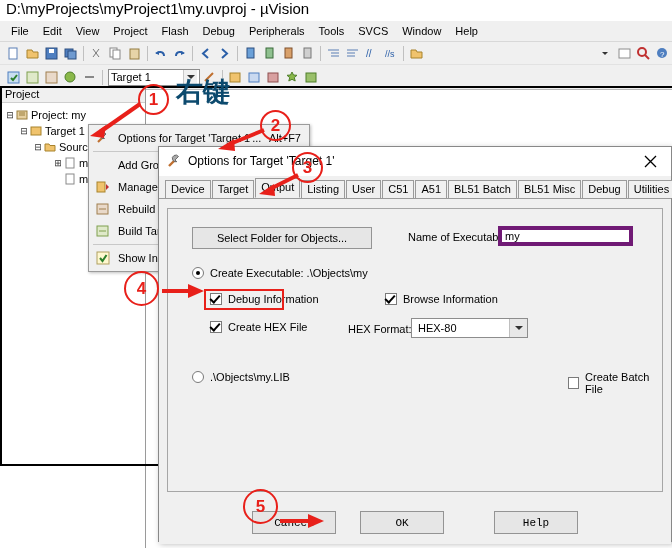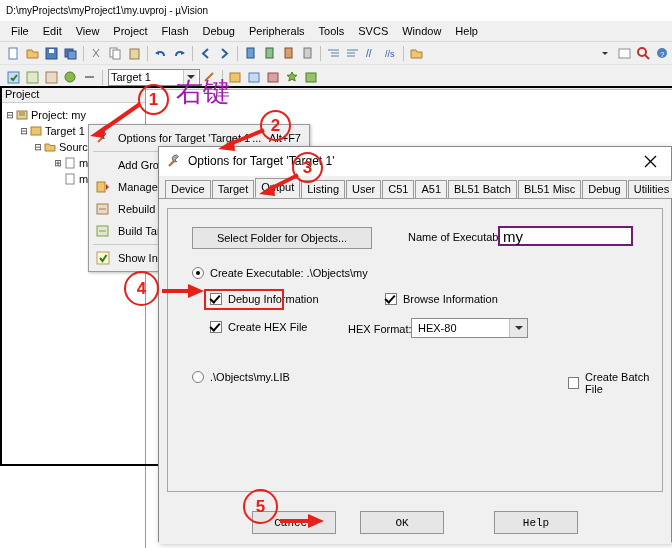--- a/index.html
+++ b/index.html
@@ -21,23 +21,22 @@
   #app-window {
     position: absolute;
     left: 0; top: 0;
     width: 672px; height: 548px;
     background: #ffffff;
   }
   .titlebar {
     height: 20px;
     background: #ffffff;
     display: flex;
-    align-items: center;
     padding-left: 6px;
-    font-size: 10px;
+    font-size: 15px;
     color: #000;
     border-bottom: 1px solid #ffffff;
   }
   .menubar {
     height: 20px;
     background: #f0f0f0;
     display: flex;
     align-items: center;
     padding-left: 4px;
     border-bottom: 1px solid #d8d8d8;
@@ -245,26 +244,26 @@
     border: 1px solid #949494;
     background: #e6e6e6;
     font-size: 11px;
     height: 22px;
     display: inline-flex;
     align-items: center;
     justify-content: center;
     box-sizing: border-box;
   }
   .txtfield {
-    border: 2px solid #701a75;
+    border: 4px solid #701a75;
     background: #ffffff;
     height: 20px;
-    font-size: 15px;
-    display: flex;
-    align-items: flex-start;
+    font-size: 11px;
+    display: flex;
+    align-items: flex-end;
     padding-left: 3px;
     box-sizing: border-box;
   }
   .lbl { font-size: 11px; color: #000; }
   .radio {
     width: 12px; height: 12px;
     border: 1px solid #7a7a7a;
     border-radius: 50%;
     background: #fff;
     display: inline-block;
@@ -340,22 +339,22 @@
     display: flex;
     align-items: center;
     justify-content: center;
     font-size: 17px;
     background: transparent;
     z-index: 90;
   }
   .anno-arrow { position: absolute; z-index: 90; }
   .anno-text {
     position: absolute;
-    color: #a21caf;
-    font-weight: normal;
+    color: #0c4a6e;
+    font-weight: bold;
     font-size: 27px;
     z-index: 90;
     font-family: "DejaVu Sans", sans-serif;
     text-align: center;
   }
   .anno-box {
     position: absolute;
     border: 2px solid #e8201a;
     z-index: 90;
   }

